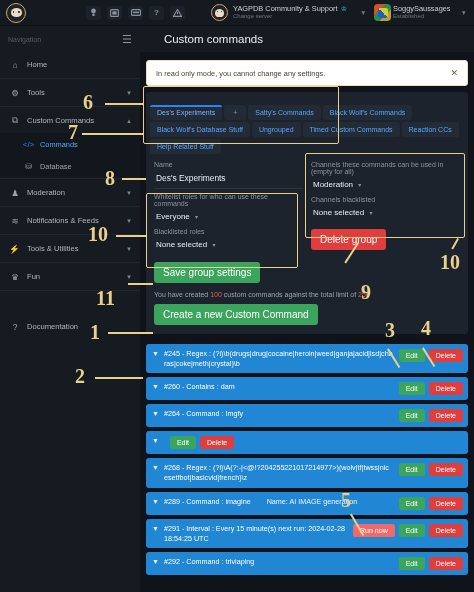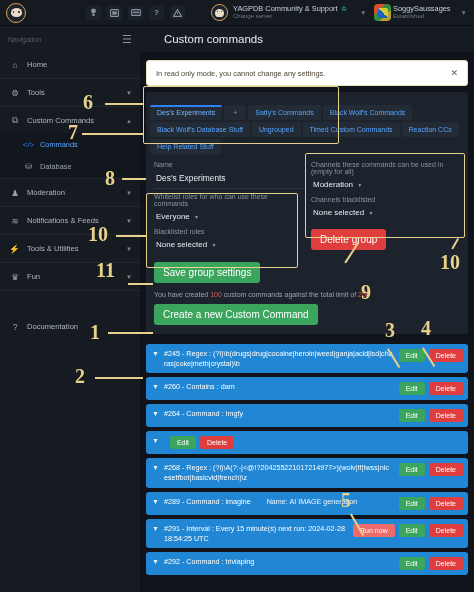--- a/index.html
+++ b/index.html
@@ -494,21 +494,21 @@
 
     <div class="anum" style="left:68px; top:122px;">7</div>
     <div class="aline" style="left:82px; top:133px; width:61px;"></div>
 
     <div class="anum" style="left:105px; top:168px;">8</div>
     <div class="aline" style="left:122px; top:178px; width:24px;"></div>
 
     <div class="anum" style="left:88px; top:224px;">10</div>
     <div class="aline" style="left:116px; top:235px; width:30px;"></div>
 
-    <div class="anum" style="left:96px; top:260px;">11</div>
+    <div class="anum" style="left:96px; top:288px;">11</div>
     <div class="aline" style="left:128px; top:283px; width:25px;"></div>
 
     <div class="anum" style="left:90px; top:322px;">1</div>
     <div class="aline" style="left:108px; top:332px; width:45px;"></div>
 
     <div class="anum" style="left:75px; top:366px;">2</div>
     <div class="aline" style="left:95px; top:377px; width:48px;"></div>
 
     <div class="anum" style="left:385px; top:320px;">3</div>
     <div class="aline" style="left:388px; top:348px; width:22px; transform:rotate(58deg); transform-origin:left center;"></div>

